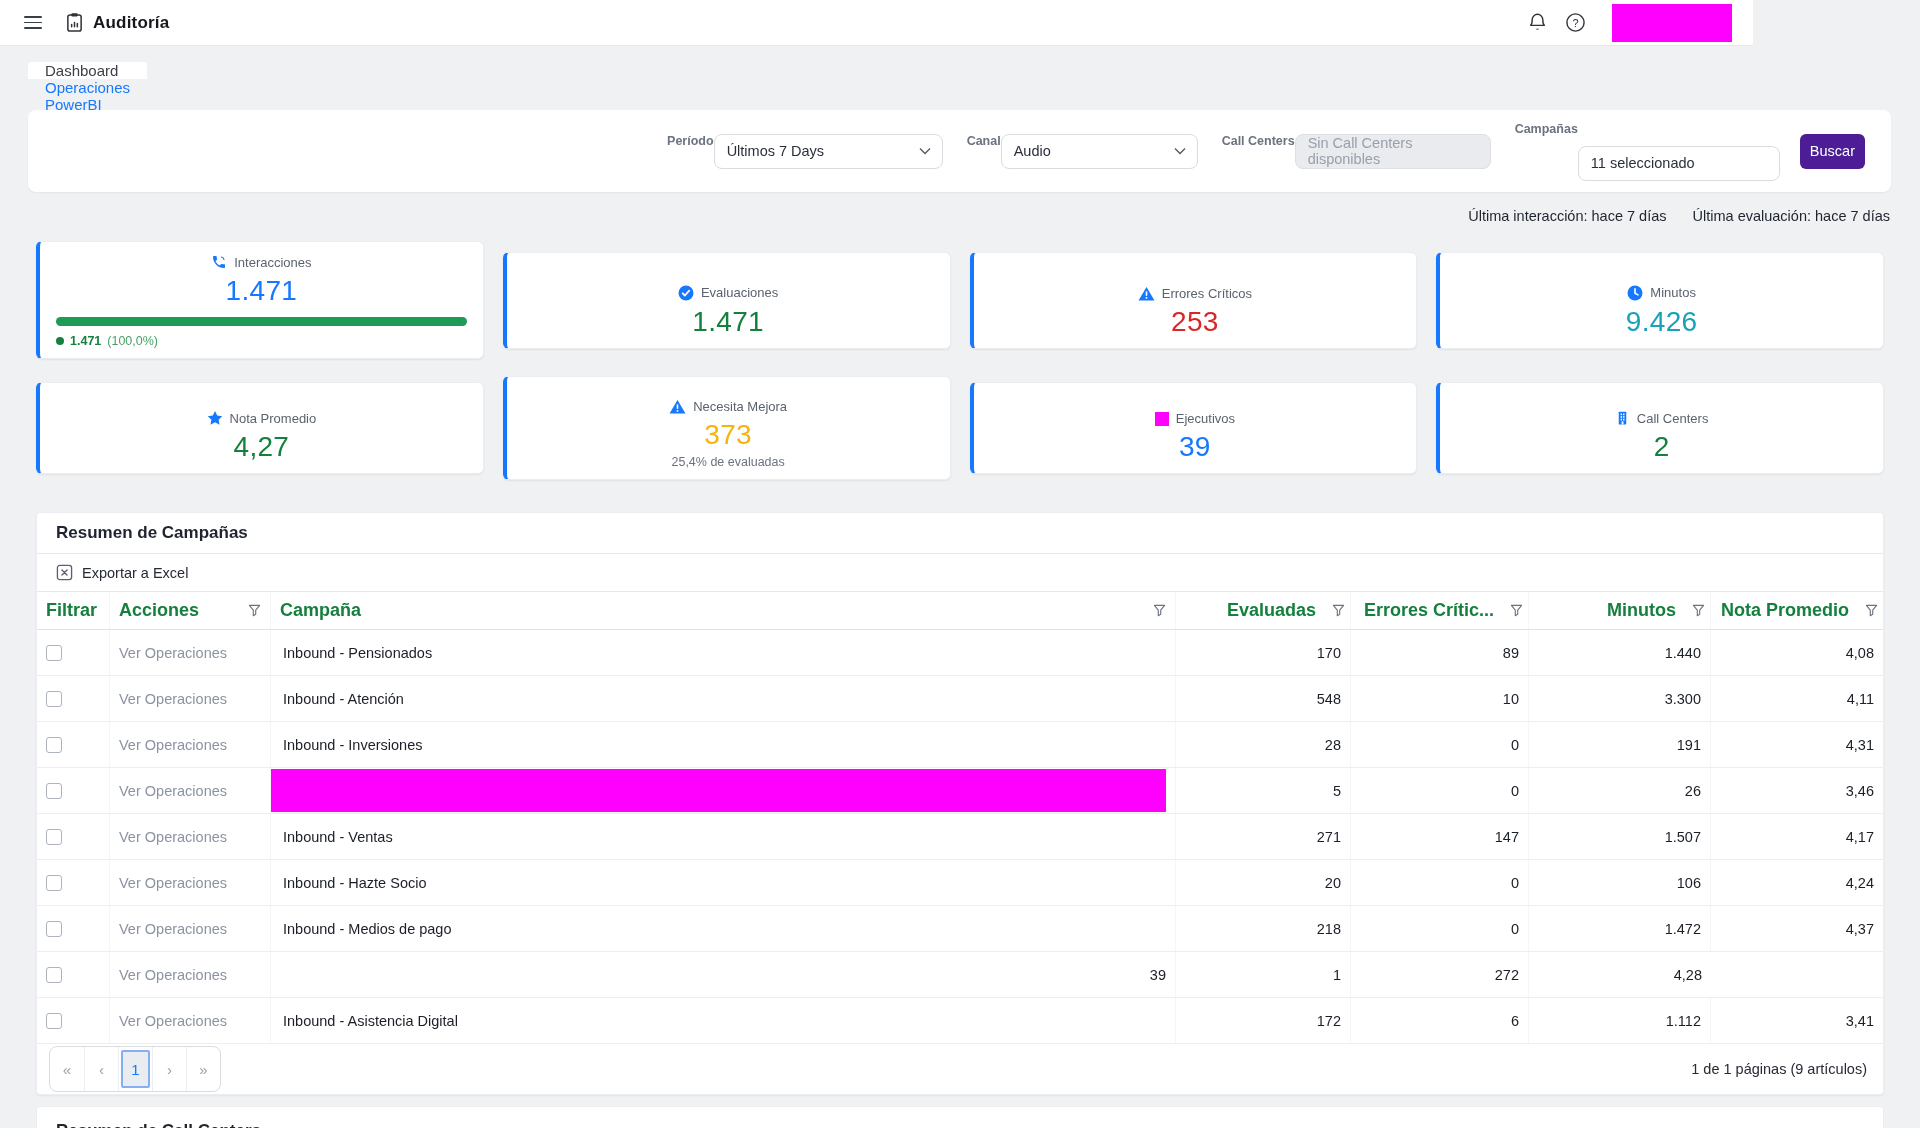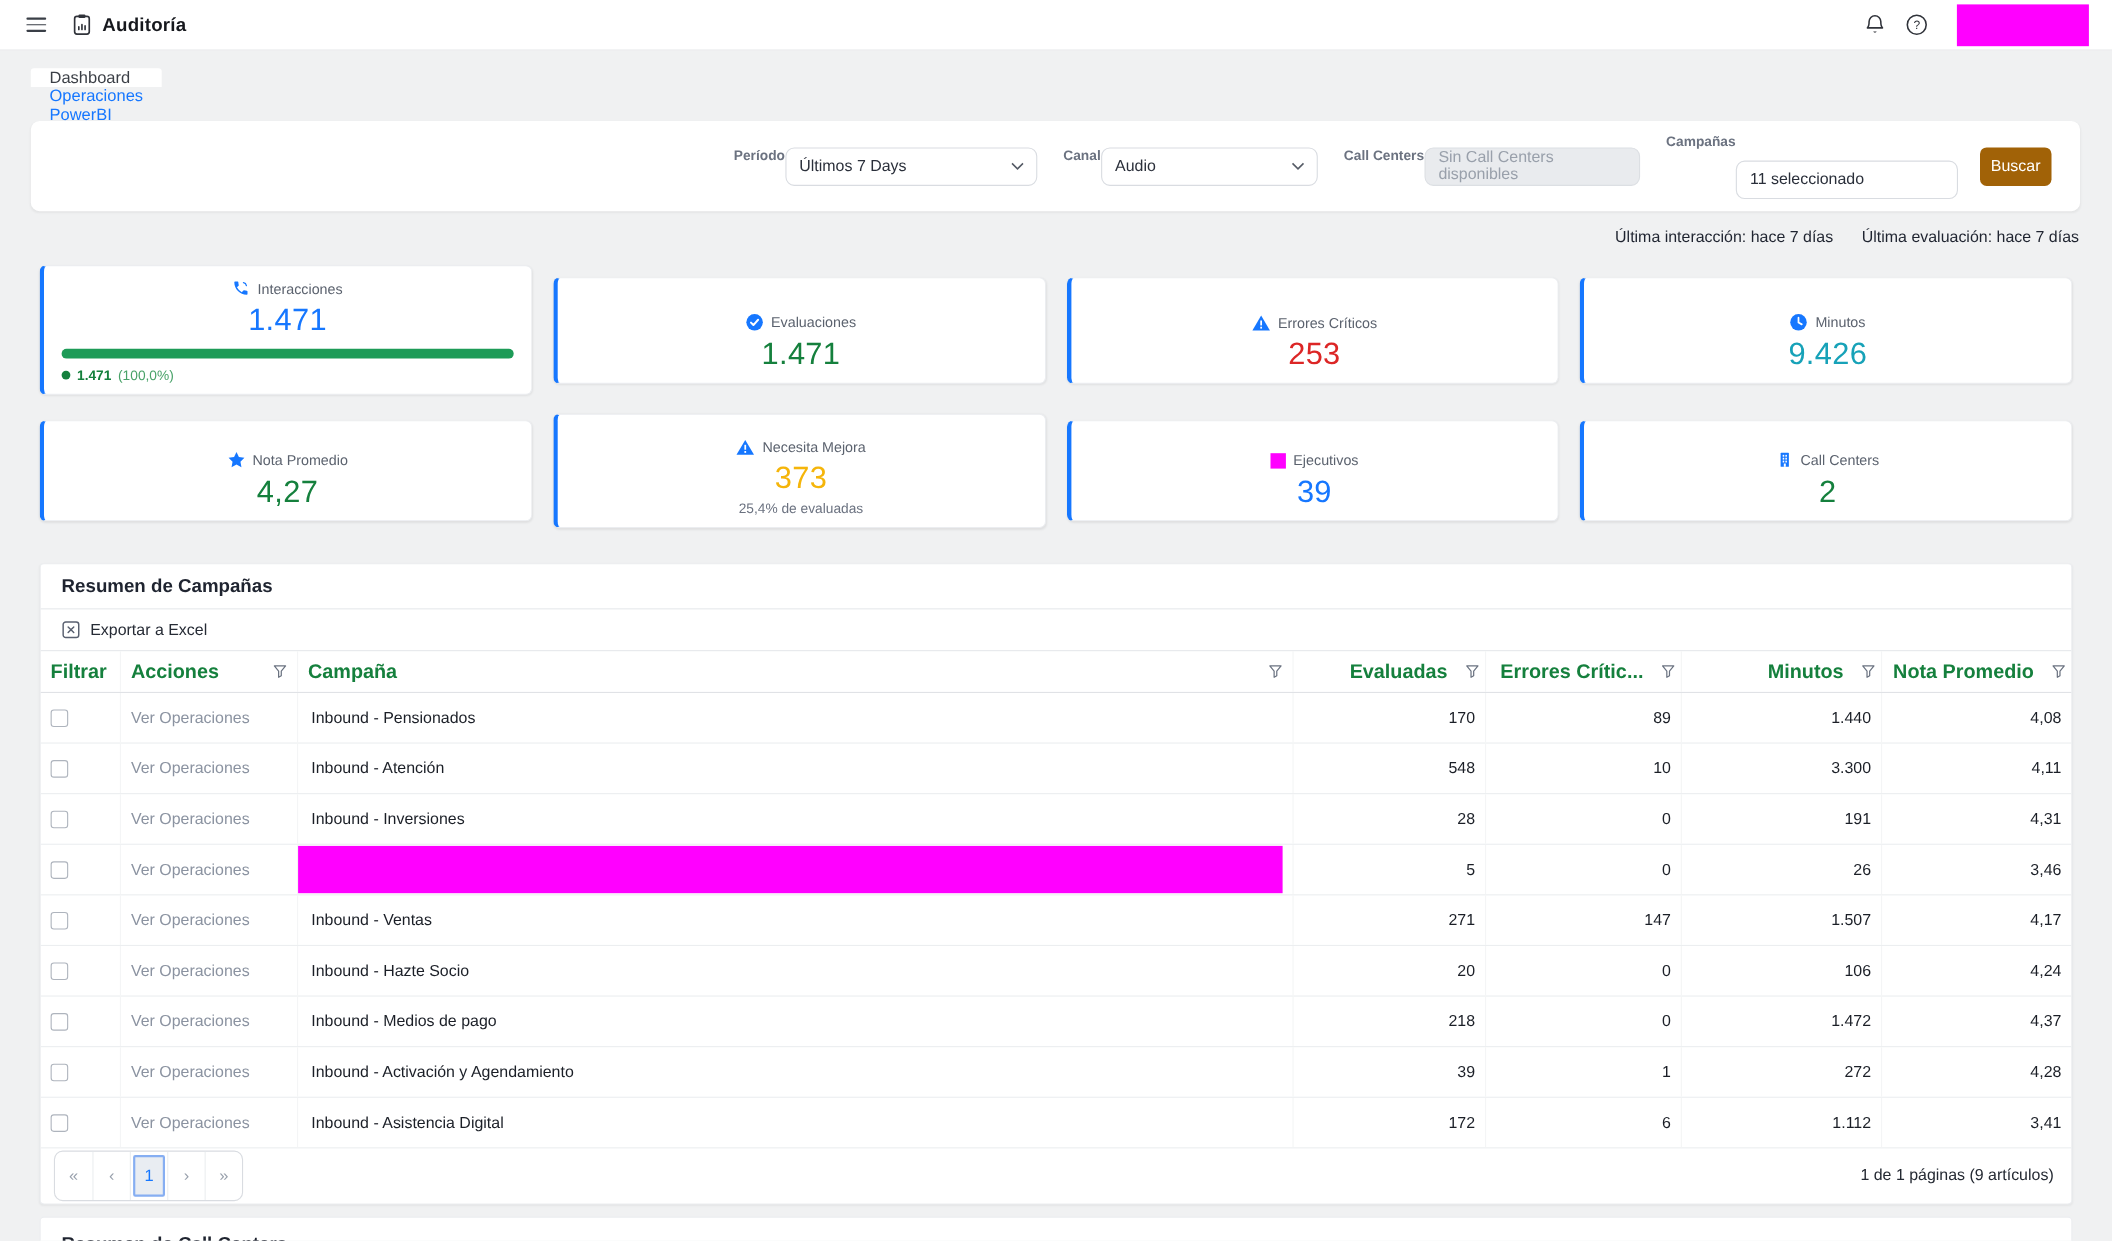--- a/index.html
+++ b/index.html
@@ -6,21 +6,21 @@
   html,body { width:1920px; height:1128px; }
   body {
     font-family:"Liberation Sans", sans-serif;
     background:#f0f1f2;
     position:relative;
     overflow:hidden;
     color:#1f2430;
   }
   
   .topbar {
-    position:absolute; top:0; left:0; width:1920px; height:46px;
+    position:absolute; top:0; left:0; width:1753px; height:46px;
     background:#fff; border-bottom:1px solid #e6e7ea;
     display:flex; align-items:center;
   }
   .hamburger { width:18px; height:13px; margin-left:24px; display:flex; flex-direction:column; justify-content:space-between; cursor:pointer; }
   .hamburger span { display:block; height:1.6px; background:#3a3f47; border-radius:1px; }
   .app-icon { margin-left:23px; display:flex; align-items:center; }
   .app-title { margin-left:9px; font-size:17px; font-weight:700; color:#16181d; letter-spacing:.2px; }
   .topbar-right { margin-left:auto; display:flex; align-items:center; gap:18px; }
   .icon-btn { display:flex; align-items:center; justify-content:center; cursor:pointer; }
   .user-redaction { width:120px; height:38px; background:#ff00ff; margin-left:8px; margin-right:21px; }
@@ -45,21 +45,21 @@
   .select, .text-input {
     height:35px; border:1px solid #d9dce1; border-radius:8px; background:#fff;
     font-size:14.5px; color:#2a2f3a; display:flex; align-items:center;
     padding:0 12px; position:relative; cursor:pointer;
   }
   .select { padding-right:30px;align-items:center; }
   .select .chev { position:absolute; right:11px; top:50%; transform:translateY(-50%); }
   .w-periodo { width:229px; } .w-canal { width:197px; } .w-cc { width:196px; } .w-camp { width:202px;margin-top:24px; }
   .text-input.disabled { background:#e9ebee; color:#99a0ab; cursor:default; border-color:#dcdfe3; }
   .buscar-btn {
-    height:35px; padding:0 10px; background:#a16207; color:#fff; border:none;
+    height:35px; padding:0 10px; background:#4c1d95; color:#fff; border:none;
     border-radius:6px; font-size:14.5px; font-family:inherit; cursor:pointer; margin-left:-4px;
   }
 
   
   .status-line { position:absolute; top:208px; right:30px; display:flex; gap:26px; font-size:14.5px; color:#1f2430; }
 
   
   .kpi-row { position:absolute; left:36px; width:1848px; display:flex; gap:19px; align-items:center; }
   .kpi-row1 { top:240px; height:120px; }
   .kpi-row2 { top:375px; height:106px; }
@@ -510,23 +510,20 @@
     <div class="td num">1.472</div>
     <div class="td num">4,37</div>
   </div>
   <div class="grid-row trow">
     <div class="td">
         <span class="checkbox"></span>
       </div>
     <div class="td">
         <span class="row-link">Ver Operaciones</span>
       </div>
-    <div class="td td-campana">
-        <span>Inbound - Activación y Agendamiento</span>
-      </div>
     <div class="td num">39</div>
     <div class="td num">1</div>
     <div class="td num">272</div>
     <div class="td num">4,28</div>
   </div>
   <div class="grid-row trow">
     <div class="td">
         <span class="checkbox"></span>
       </div>
     <div class="td">

